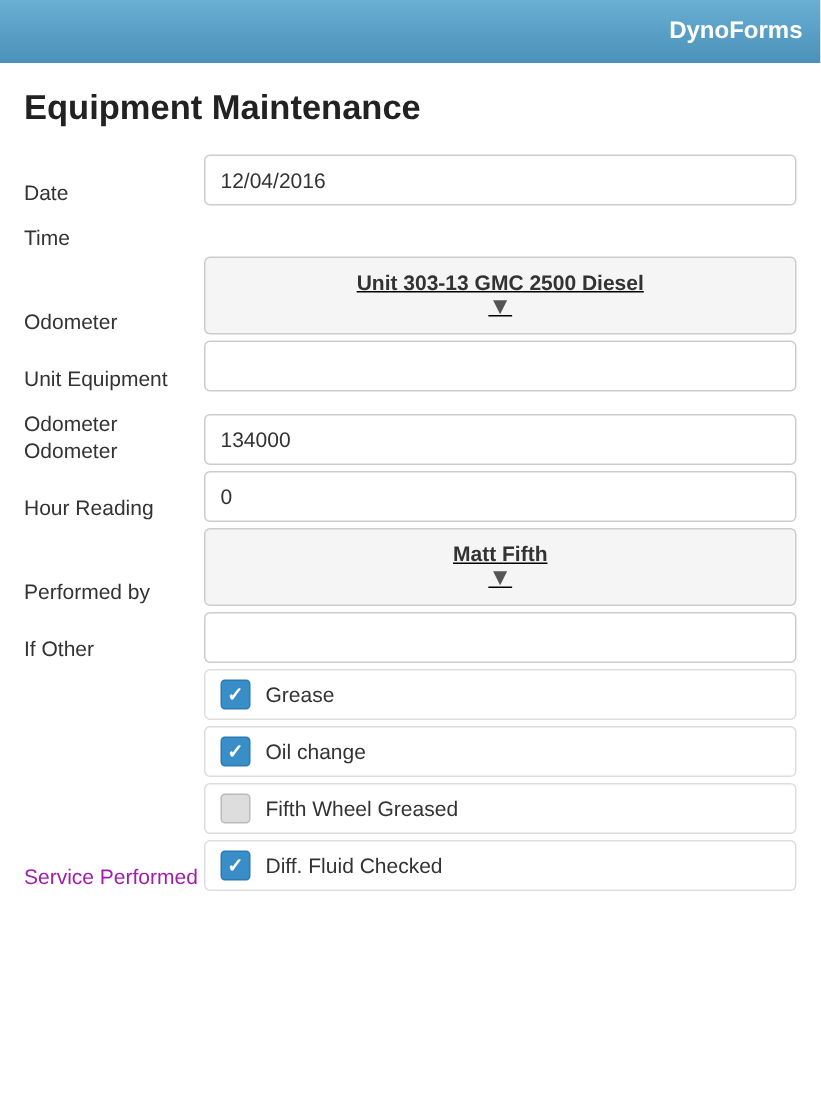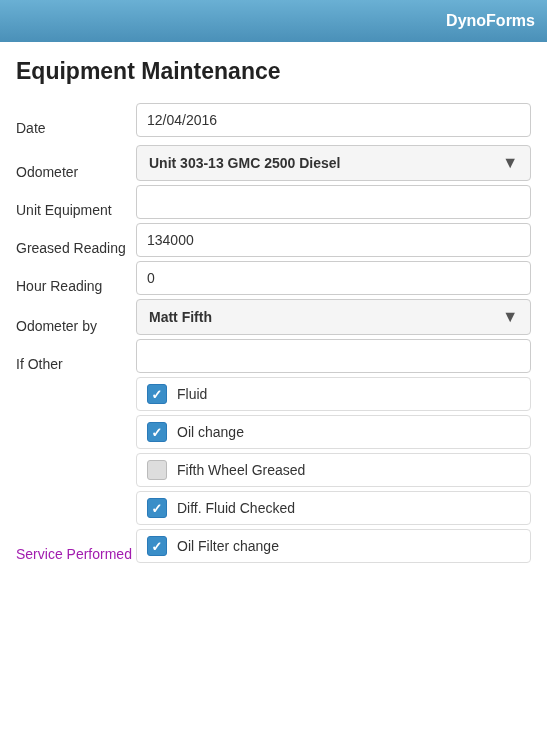--- a/index.html
+++ b/index.html
@@ -46,20 +46,21 @@
       width: 120px;
       min-width: 120px;
       font-size: 14px;
       color: #333;
       padding-top: 8px;
       line-height: 1.3;
     }
 
     .form-control {
       flex: 1;
+      text-decoration: underline;
     }
 
     input[type="text"] {
       width: 100%;
       padding: 8px 10px;
       border: 1px solid #ccc;
       border-radius: 4px;
       font-size: 14px;
       color: #333;
       background: #fff;
@@ -71,20 +72,21 @@
       border: 1px solid #ccc;
       border-radius: 4px;
       background: #f5f5f5;
       font-size: 14px;
       font-weight: bold;
       color: #333;
       display: flex;
       align-items: center;
       justify-content: space-between;
       cursor: pointer;
+      flex-direction: column;
     }
 
     .select-button .chevron {
       color: #555;
       font-size: 16px;
     }
 
     .checkbox-group {
       flex: 1;
       display: flex;
@@ -151,88 +153,85 @@
   <div class="page-title">Equipment Maintenance</div>
 
   <div class="form-row">
     <div class="form-label">Date</div>
     <div class="form-control">
       <input type="text" value="12/04/2016" style="">
     </div>
   </div>
 
   <div class="form-row">
+    <div class="form-label">Time</div>
   </div>
 
   <div class="form-row">
     <div class="form-label">Odometer</div>
     <div class="form-control">
       <button class="select-button">
         <span>Unit 303-13 GMC 2500 Diesel</span>
         <span class="chevron">▼</span>
       </button>
     </div>
   </div>
 
   <div class="form-row">
     <div class="form-label">Unit Equipment</div>
     <div class="form-control">
       <input type="text" style="">
     </div>
   </div>
 
   <div class="form-row">
-    <div class="form-label">Greased Reading</div>
+    <div class="form-label">Odometer Odometer</div>
     <div class="form-control">
       <input type="text" value="134000" style="">
     </div>
   </div>
 
   <div class="form-row">
     <div class="form-label">Hour Reading</div>
     <div class="form-control">
       <input type="text" value="0" style="">
     </div>
   </div>
 
   <div class="form-row">
-    <div class="form-label">Odometer by</div>
+    <div class="form-label">Performed by</div>
     <div class="form-control">
       <button class="select-button">
         <span>Matt Fifth</span>
         <span class="chevron">▼</span>
       </button>
     </div>
   </div>
 
   <div class="form-row">
     <div class="form-label">If Other</div>
     <div class="form-control">
       <input type="text" style="">
     </div>
   </div>
 
   <div class="form-row">
     <div class="form-label service-label">Service Performed</div>
     <div class="checkbox-group" id="service-list">
     <div class="checkbox-item">
           <div class="checkbox-box checked"></div>
-          <span>Fluid</span>
+          <span>Grease</span>
         </div>
         <div class="checkbox-item">
           <div class="checkbox-box checked"></div>
           <span>Oil change</span>
         </div>
         <div class="checkbox-item">
           <div class="checkbox-box unchecked"></div>
           <span>Fifth Wheel Greased</span>
         </div>
         <div class="checkbox-item">
           <div class="checkbox-box checked"></div>
           <span>Diff. Fluid Checked</span>
         </div>
-        <div class="checkbox-item">
-          <div class="checkbox-box checked"></div>
-          <span>Oil Filter change</span>
-        </div>
       </div>
   </div>
 </div>
 
 </body></html>

